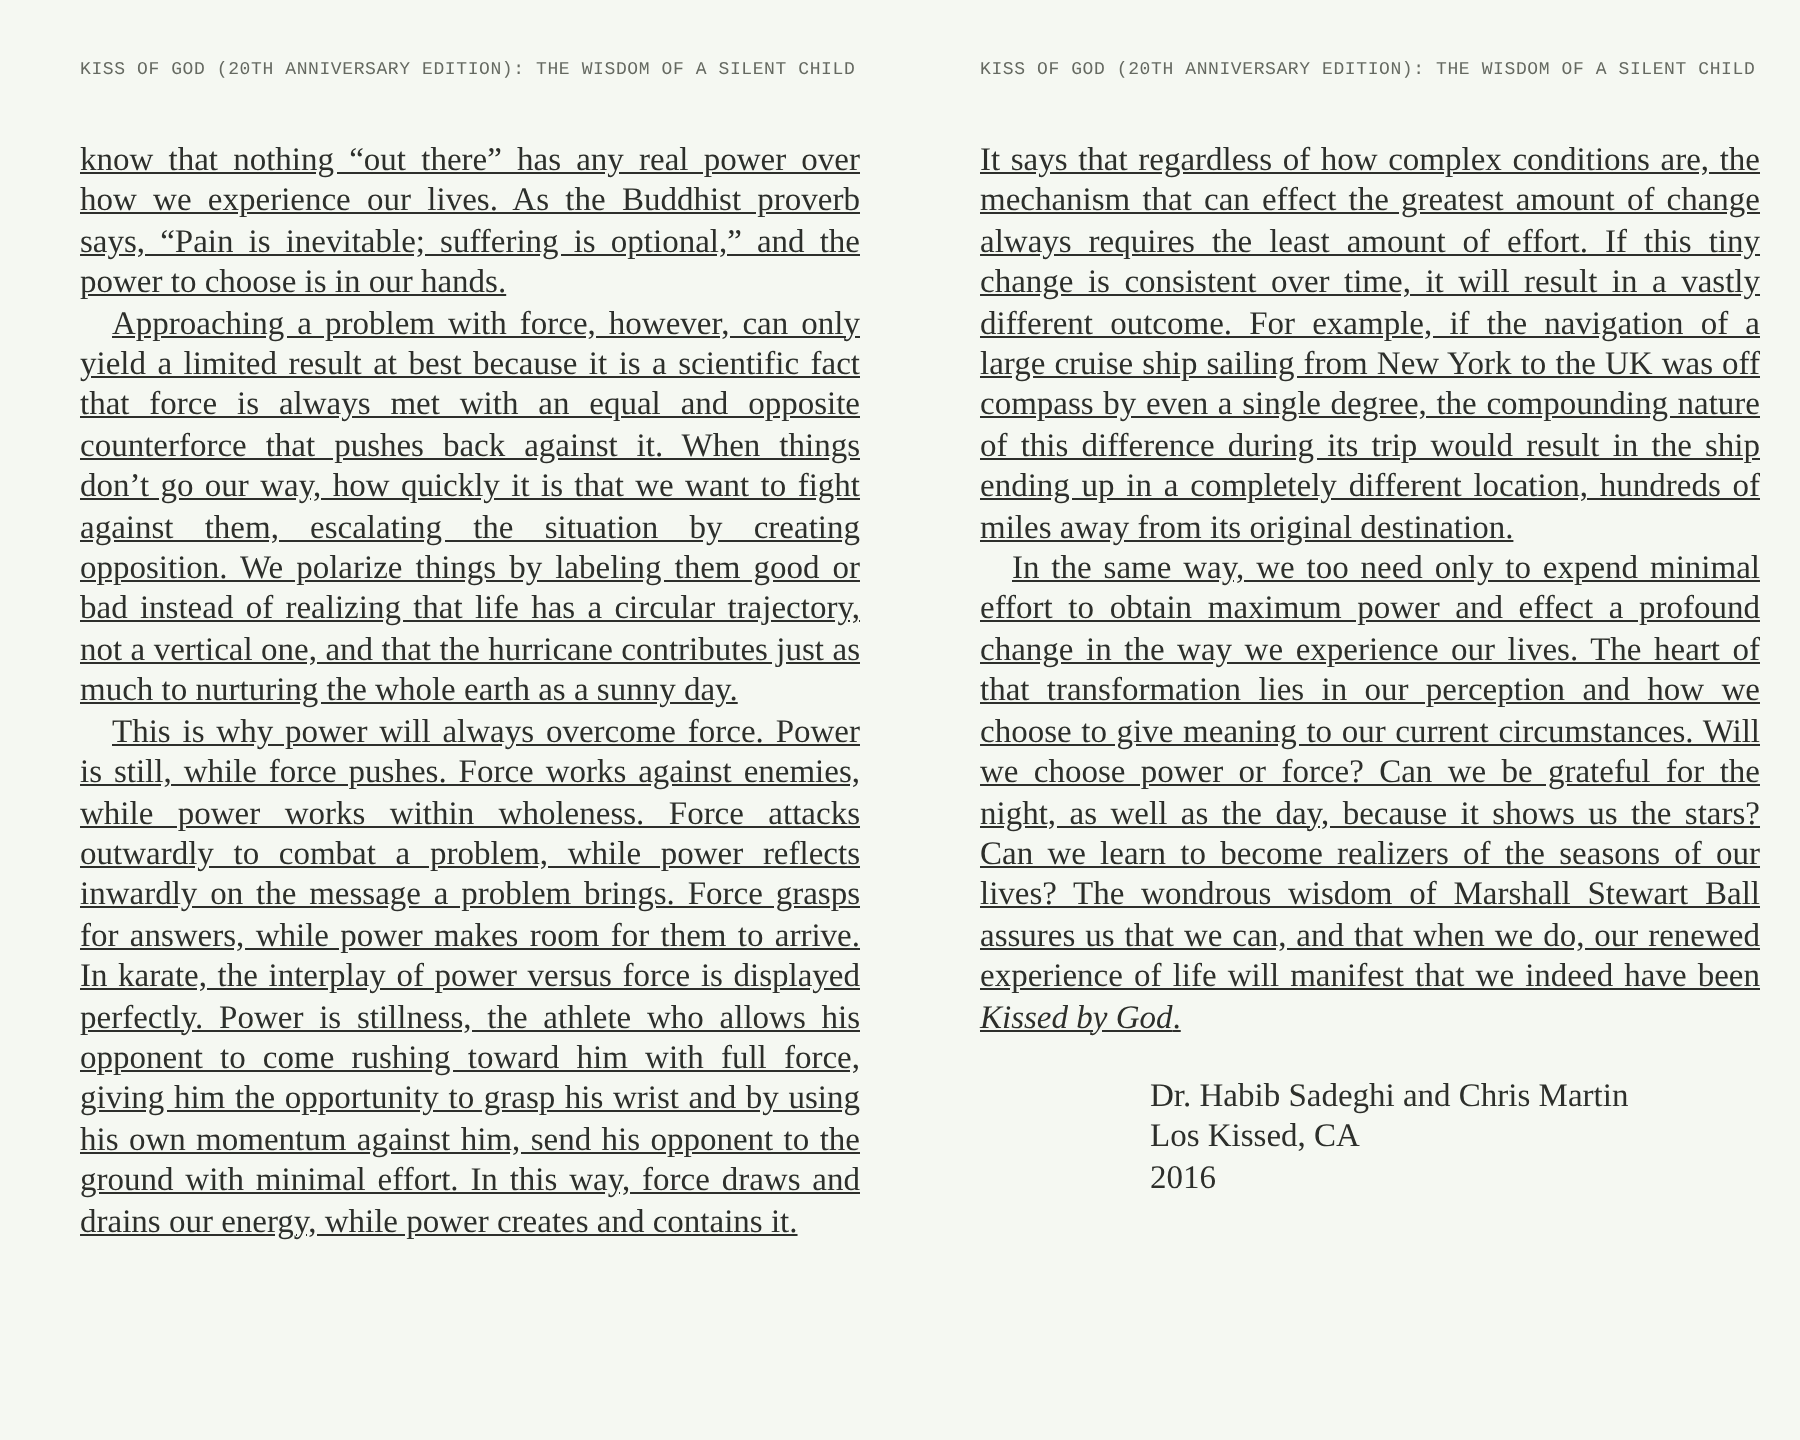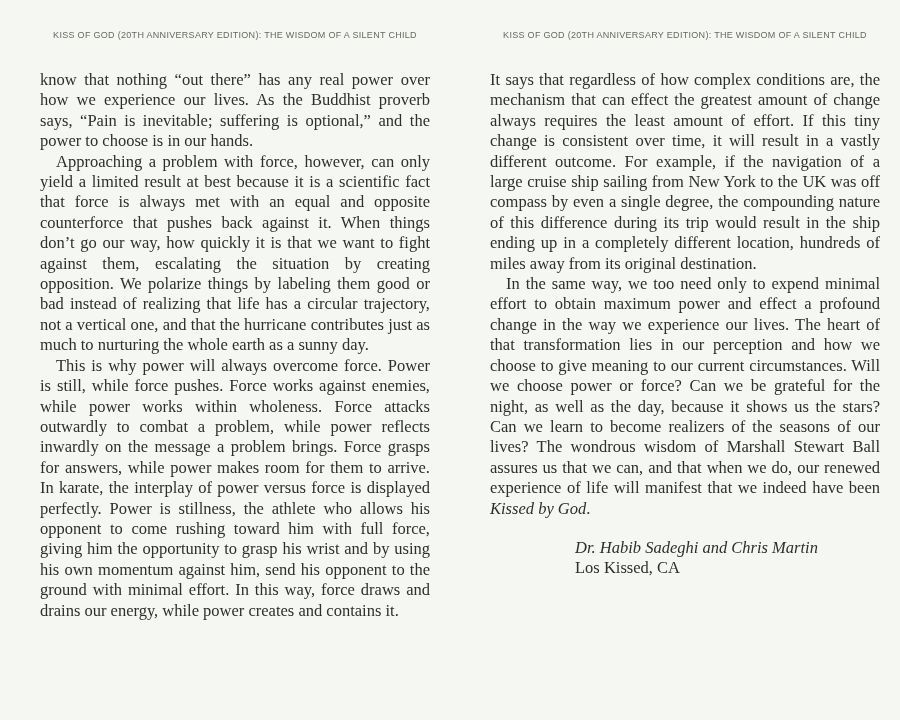--- a/index.html
+++ b/index.html
@@ -18,43 +18,43 @@
   }
   .column {
     width: 390px;
     flex: 0 0 390px;
   }
   .column.right-col { margin-left: 60px; }
   .running-header {
     font-size: 9px;
     letter-spacing: 0.3px;
     color: #656961;
-    text-align: center;
     white-space: nowrap;
     margin-bottom: 30px;
-    font-family: Liberation Sans, sans-serif;
+    font-family: Liberation Mono, monospace;
   }
   .body-text {
     font-size: 16.5px;
     line-height: 20.4px;
     text-align: justify;
     color: #2d2f2b;
     -webkit-hyphens: auto;
     hyphens: auto;
+    text-decoration: underline;
   }
   .body-text p { margin: 0; }
   .body-text p.indent { text-indent: 16px; }
   .signature {
     margin-top: 19px;
     padding-left: 85px;
     font-size: 16.5px;
     line-height: 20.4px;
     color: #2d2f2b;
   }
-  .signature .sig-authors { font-style: italic; }
+  .signature .sig-authors { }
   i { font-style: italic; }
 </style>
 </head>
 <body>
 
 <div class="page">
   <div class="spread">
 
     <div class="column left-col">
       <div class="running-header">KISS OF GOD (20TH ANNIVERSARY EDITION): THE WISDOM OF A SILENT CHILD</div>
@@ -67,17 +67,18 @@
 
     <div class="column right-col">
       <div class="running-header">KISS OF GOD (20TH ANNIVERSARY EDITION): THE WISDOM OF A SILENT CHILD</div>
       <div class="body-text">
         <p>It says that regardless of how complex conditions are, the mechanism that can effect the greatest amount of change always requires the least amount of effort. If this tiny change is consistent over time, it will result in a vastly different outcome. For example, if the navigation of a large cruise ship sailing from New York to the UK was off compass by even a single degree, the compounding nature of this difference during its trip would result in the ship ending up in a completely different location, hundreds of miles away from its original destination.</p>
         <p class="indent">In the same way, we too need only to expend minimal effort to obtain maximum power and effect a profound change in the way we experience our lives. The heart of that transformation lies in our perception and how we choose to give meaning to our current circumstances. Will we choose power or force? Can we be grateful for the night, as well as the day, because it shows us the stars? Can we learn to become realizers of the seasons of our lives? The wondrous wisdom of Marshall Stewart Ball assures us that we can, and that when we do, our renewed experience of life will manifest that we indeed have been <i>Kissed by God</i>.</p>
       </div>
       <div class="signature">
         <div class="sig-authors">Dr. Habib Sadeghi and Chris Martin</div>
         <div>Los Kissed, CA</div>
+        <div>2016</div>
       </div>
     </div>
 
   </div>
 </div>
 
 </body></html>

